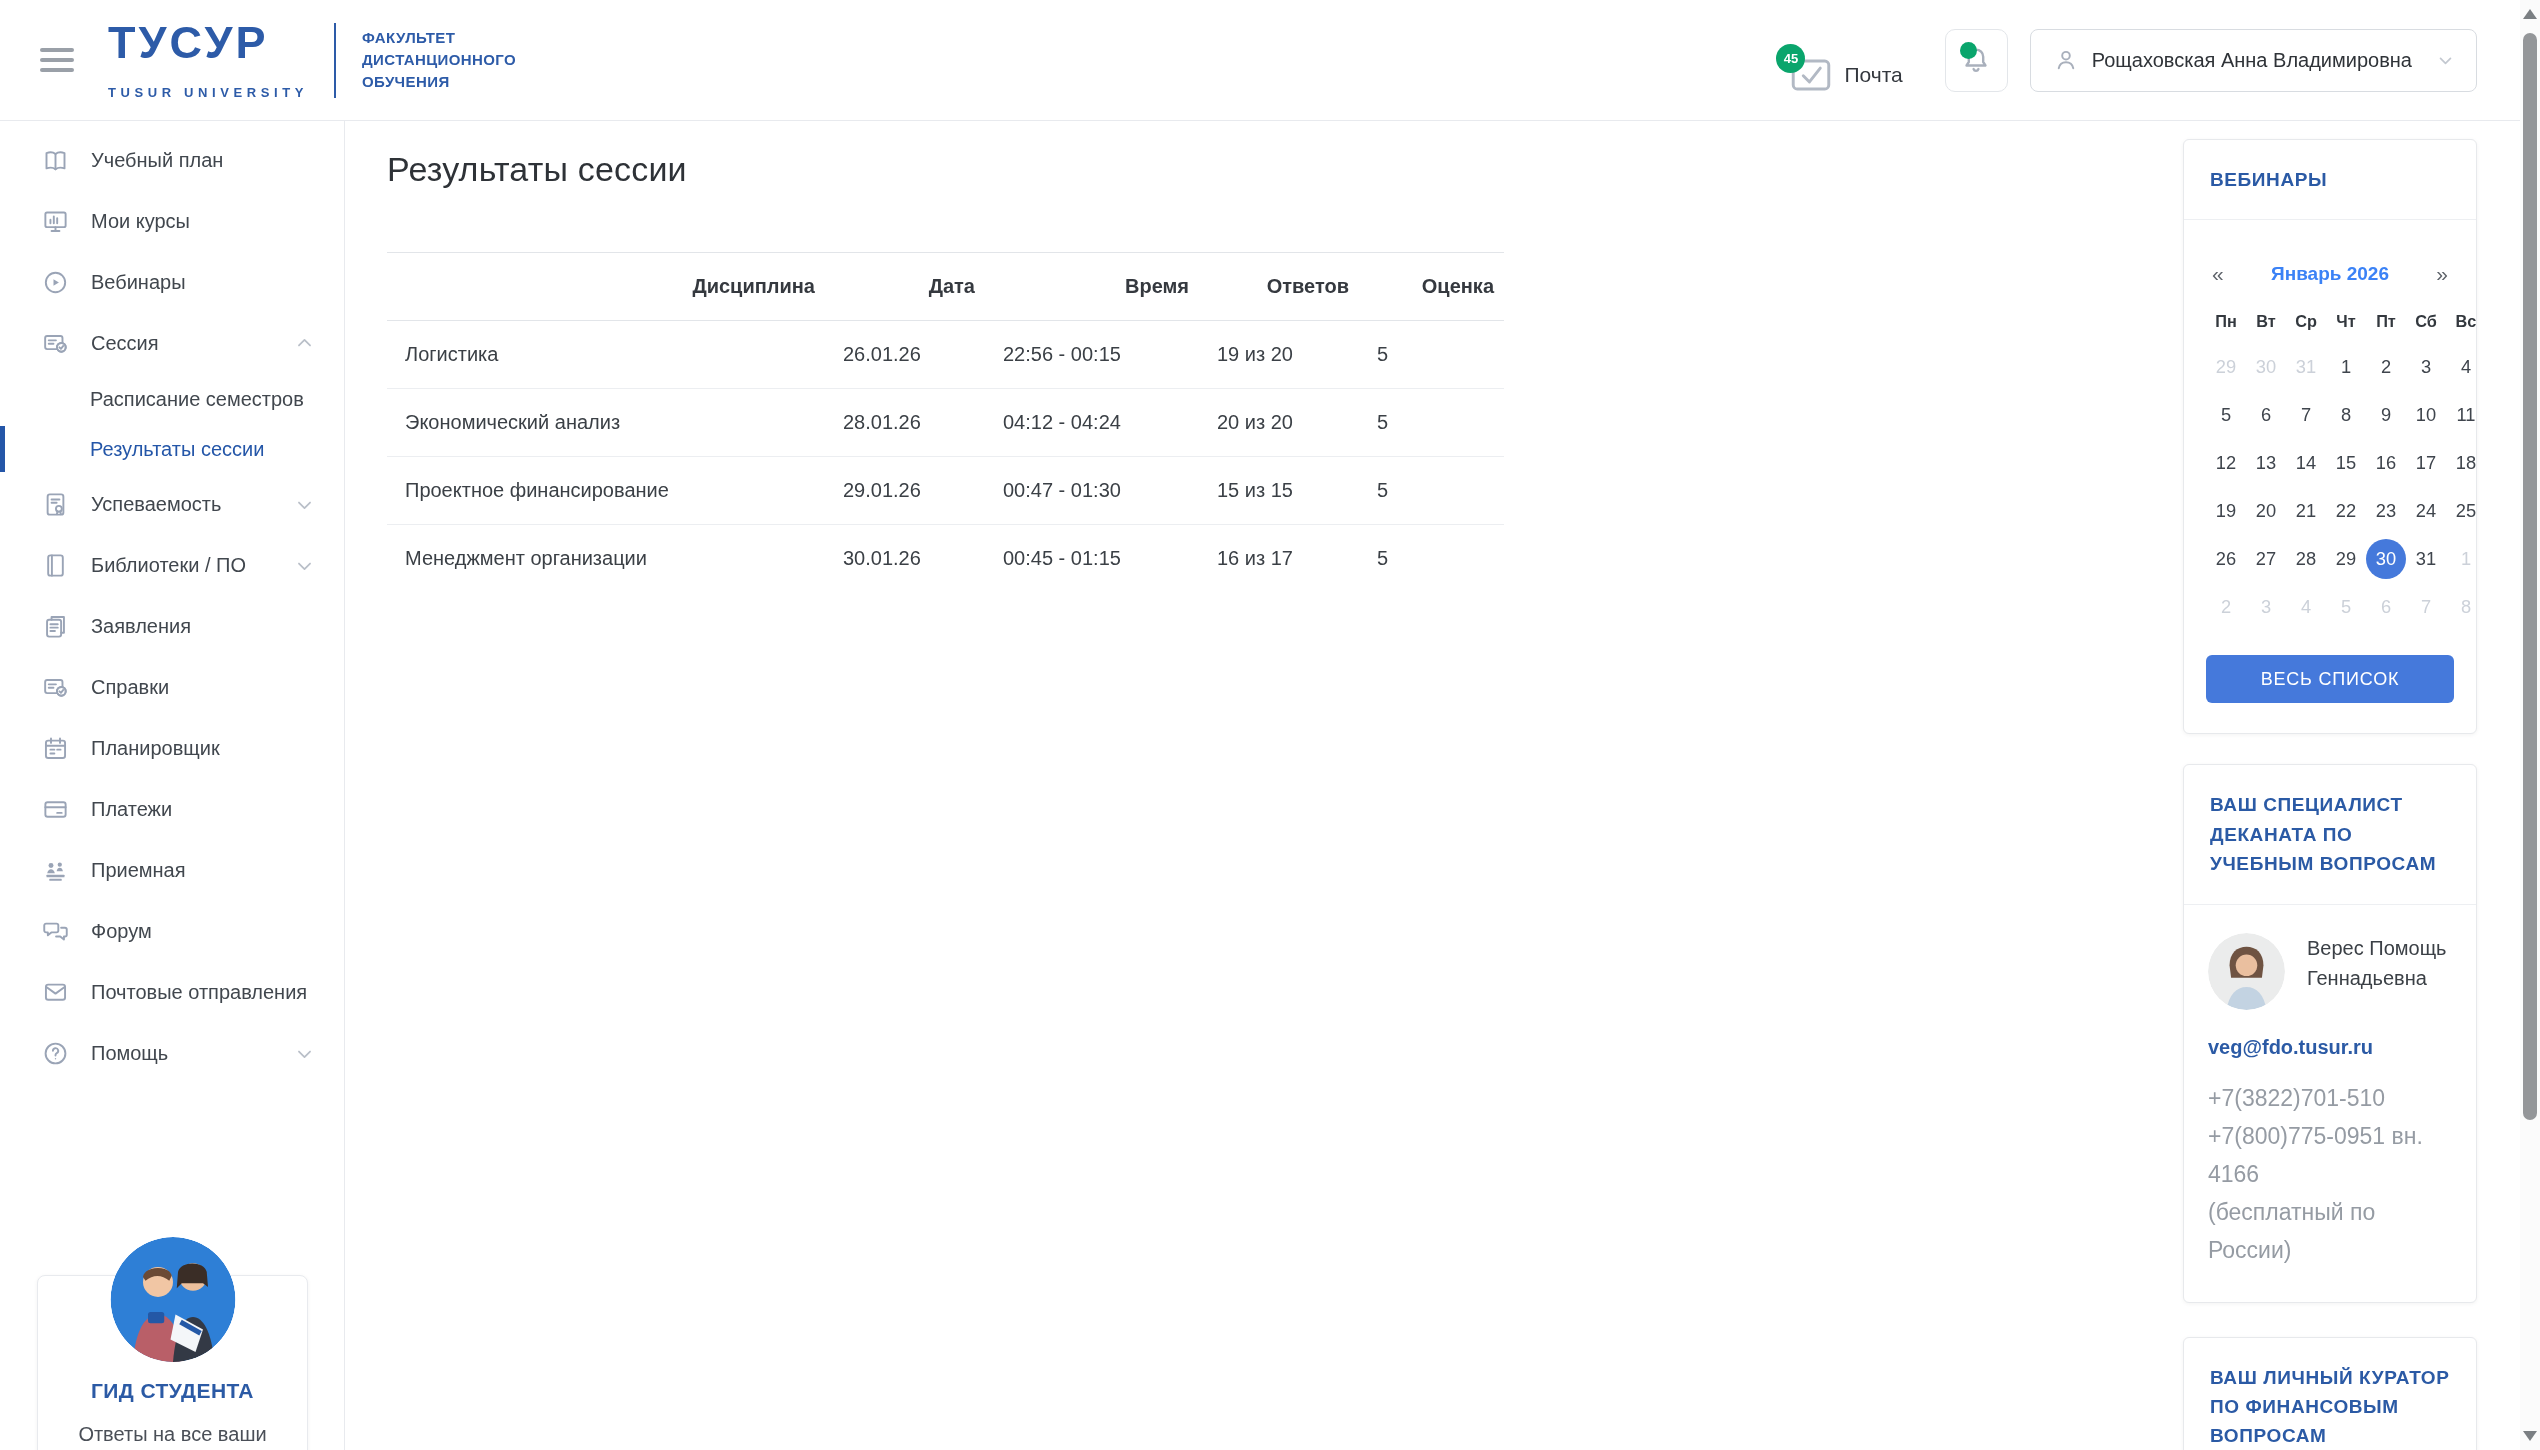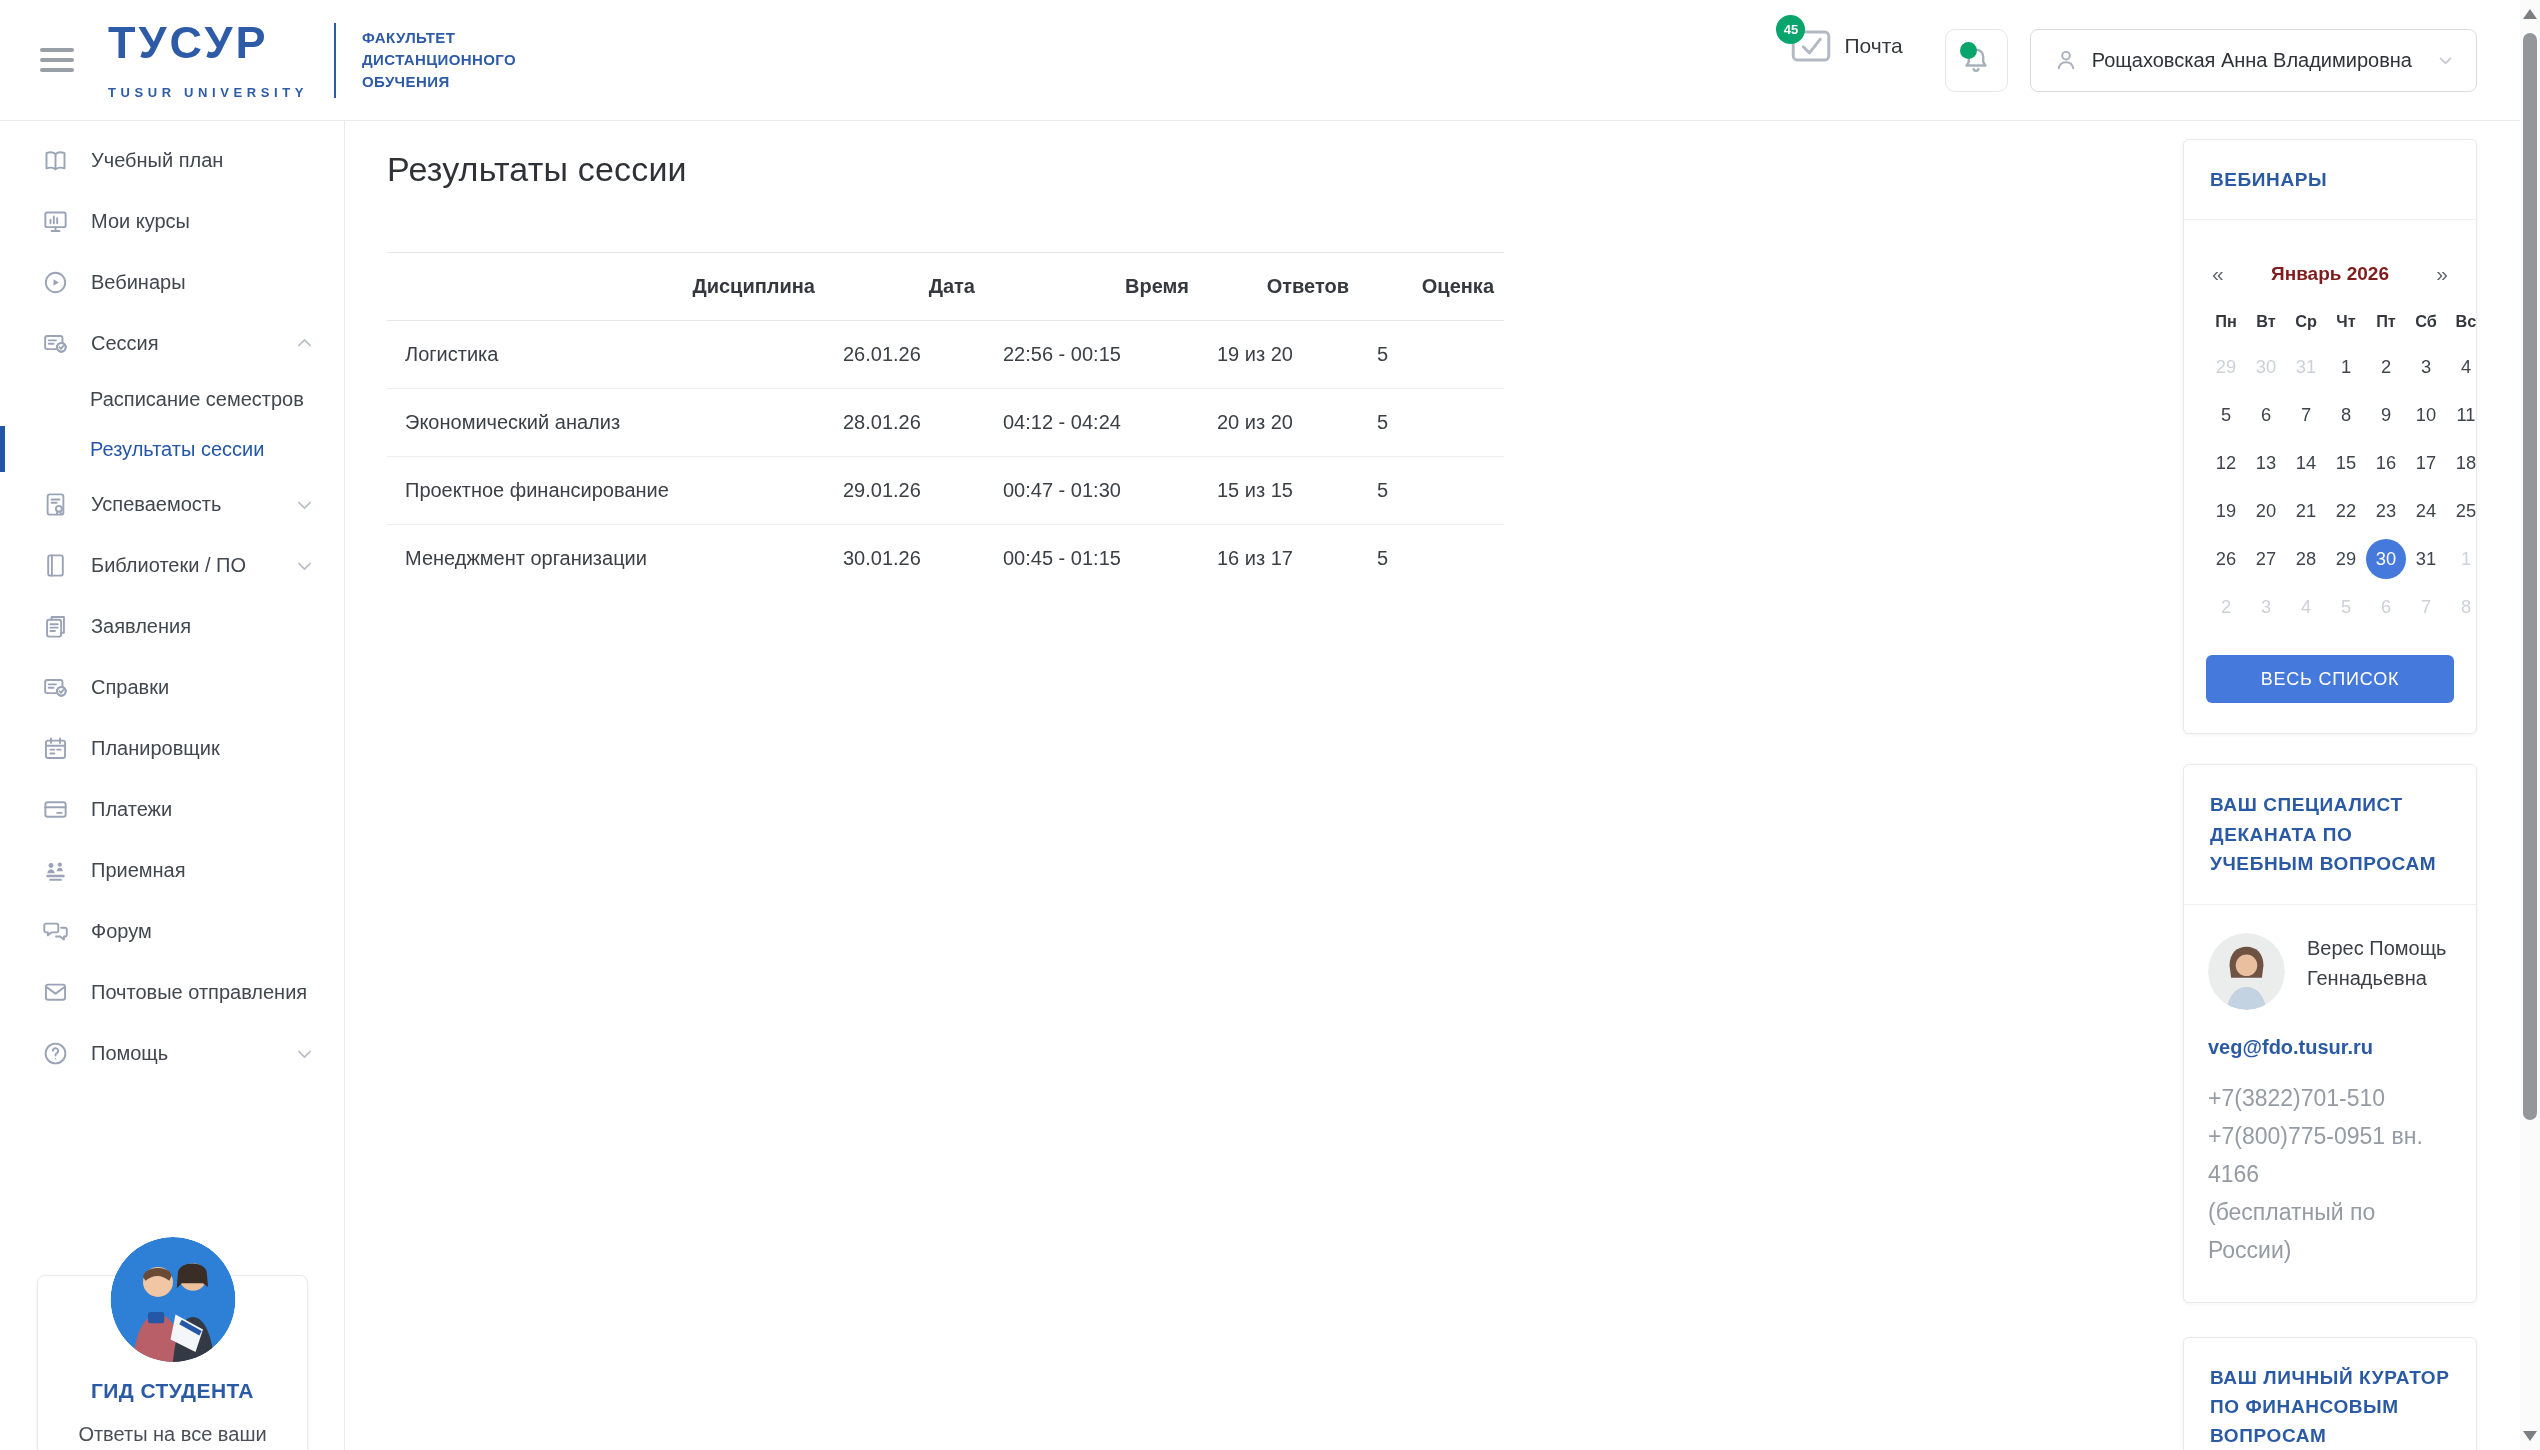--- a/index.html
+++ b/index.html
@@ -16,21 +16,21 @@
   svg{display:block}
   
   .header{position:absolute;top:0;left:0;right:0;height:121px;display:flex;align-items:center;background:#fff;border-bottom:1px solid var(--line);z-index:10}
   .burger{margin-left:40px;width:34px;display:flex;flex-direction:column;gap:6px;cursor:pointer}
   .burger i{height:4px;background:#9aa0a8;border-radius:2px}
   .logo{display:flex;align-items:center;margin-left:34px}
   .brand{color:var(--brand);font-weight:bold;font-size:45px;letter-spacing:3px;line-height:1}
   .brand-sub{color:var(--brand);font-weight:bold;font-size:13px;letter-spacing:4.6px;margin-top:20px;text-align:left}
   .logo-div{width:2px;height:75px;background:var(--brand);margin:0 26px}
   .faculty{color:var(--brand);font-weight:bold;font-size:15px;line-height:1.45;letter-spacing:0.4px}
-  .hright{margin-left:auto;display:flex;align-items:flex-start;padding-right:63px}
+  .hright{margin-left:auto;display:flex;align-items:flex-end;padding-right:63px}
   .mail{position:relative;display:flex;align-items:center;gap:12px;margin-right:42px;cursor:pointer}
   .mail-icon{color:#b2b9c4}
   .mail-badge{position:absolute;top:-14px;left:-14px;min-width:29px;height:29px;border-radius:50%;background:var(--green);color:#fff;font-size:13px;font-weight:bold;display:flex;align-items:center;justify-content:center}
   .mail-label{font-size:21px;color:#34383e}
   .bell-box{width:63px;height:63px;border:1px solid #e3e6ea;border-radius:10px;display:flex;align-items:center;justify-content:center;position:relative;margin-right:22px;cursor:pointer;background:#fff}
   .bell-icon{color:#a9b0bc}
   .bell-dot{position:absolute;top:12px;left:14px;width:17px;height:17px;border-radius:50%;background:var(--green)}
   .user-box{height:63px;border:1px solid #d8dce1;border-radius:8px;display:flex;align-items:center;gap:13px;padding:0 22px;cursor:pointer;background:#fff}
   .user-icon{color:#a9b0bc}
   .user-name{font-size:20px;color:#2f3338}
@@ -63,21 +63,21 @@
   table.results td{font-size:20px;color:#3b4046;padding:22px 10px 22px 18px;border-bottom:1px solid #eceef1}
   table.results tbody tr:last-child td{border-bottom:none}
   
   .rightcol{position:absolute;left:2183px;top:139px;width:294px}
   .card{border:1px solid #e7e9ec;border-radius:6px;background:#fff;box-shadow:0 1px 4px rgba(0,0,0,.05)}
   .card-head{padding:25px 26px;border-bottom:1px solid #edeff2}
   .card-title{font-size:19px;font-weight:bold;color:#2b5aa5;letter-spacing:0.6px;line-height:1.55}
   .cal{padding:22px 22px 30px}
   .cal-nav{display:flex;align-items:center;margin:20px 6px 26px;font-size:19px}
   .cal-arrow{color:#5f646b;font-size:21px;cursor:pointer}
-  .cal-month{flex:1;text-align:center;font-weight:bold;font-size:19px;color:#7f1d1d}
+  .cal-month{flex:1;text-align:center;font-weight:bold;font-size:19px;color:#3b82f6}
   .cal-grid{display:grid;grid-template-columns:repeat(7,1fr);row-gap:8px;justify-items:center;align-items:center}
   .cal-dn{font-weight:bold;font-size:16.3px;color:#33383e;padding-bottom:8px}
   .cal-day{width:40px;height:40px;display:flex;align-items:center;justify-content:center;font-size:18.3px;color:#3f454d;border-radius:50%;cursor:pointer}
   .cal-day.muted{color:#ccd1d9}
   .cal-day.selected{background:var(--accent);color:#fff}
   .cal-btn{display:block;width:100%;height:48px;margin-top:28px;background:var(--accent);color:#fff;border:none;border-radius:6px;font-size:18px;font-weight:normal;letter-spacing:0.8px;cursor:pointer;font-family:inherit}
   .person-card{margin-top:30px}
   .person-body{padding:28px 24px 32px}
   .person-row{display:flex;gap:22px;align-items:flex-start}
   .avatar{width:77px;height:77px;border-radius:50%;overflow:hidden;flex:none}

